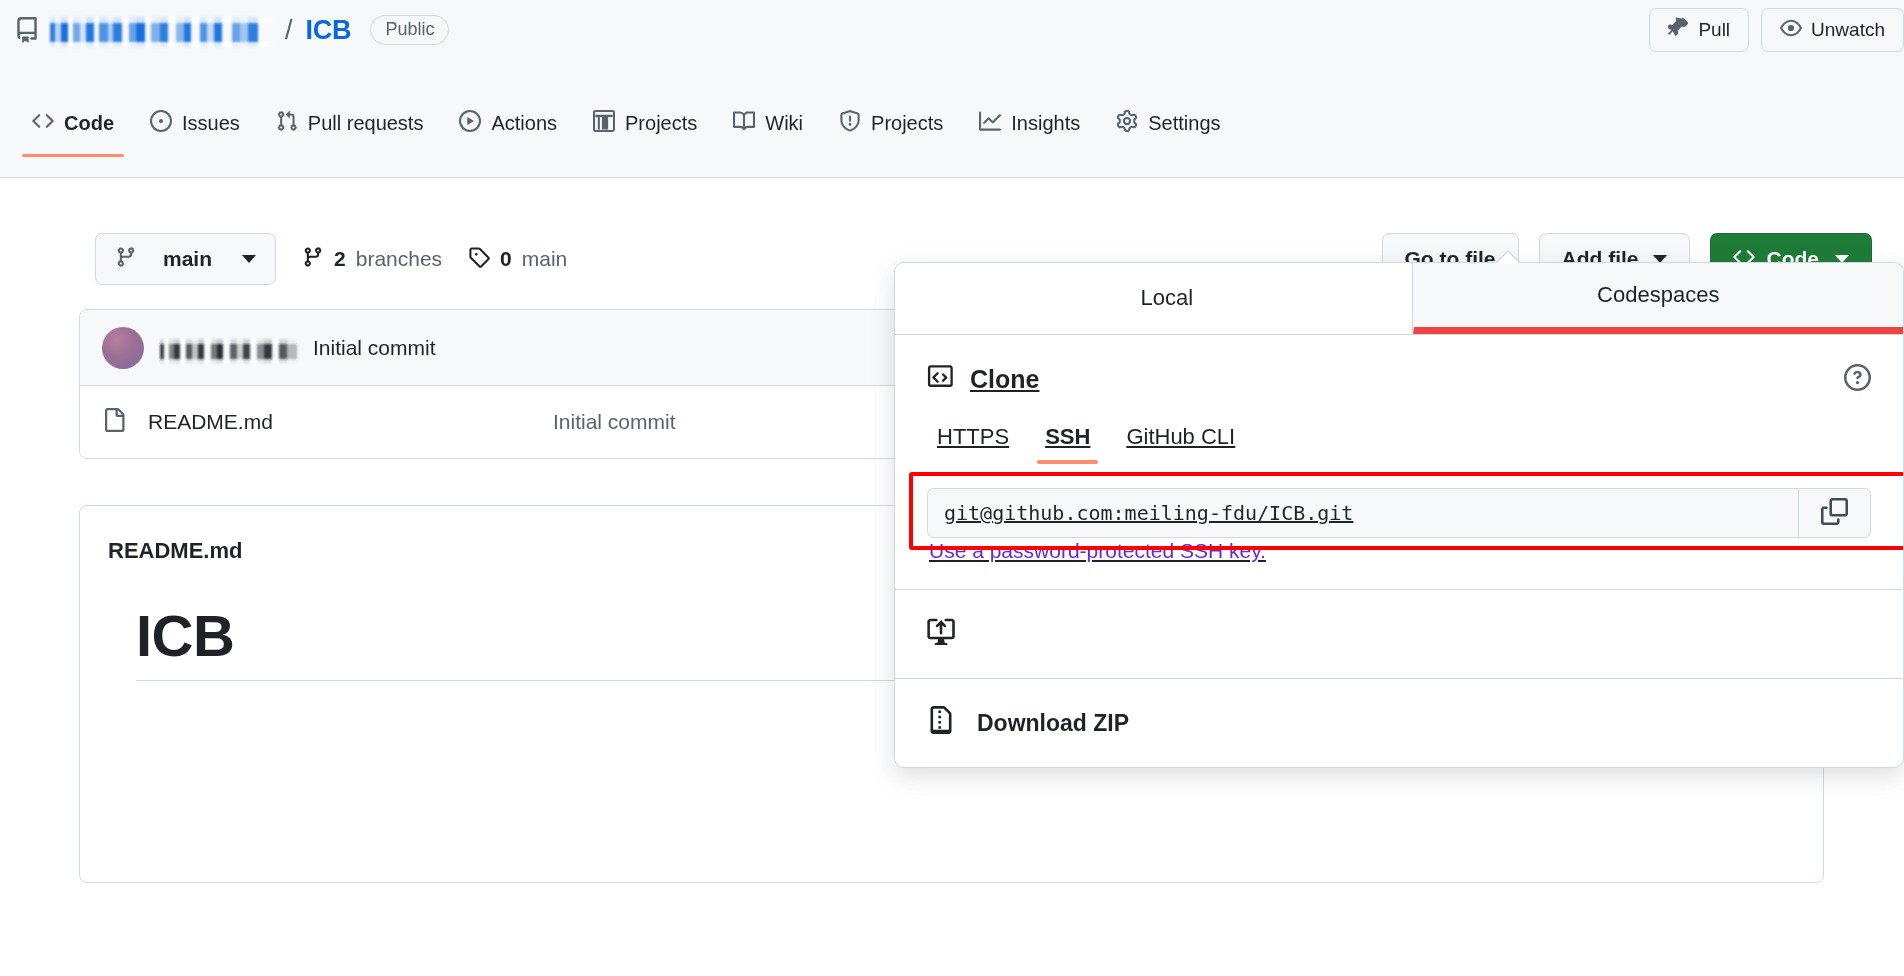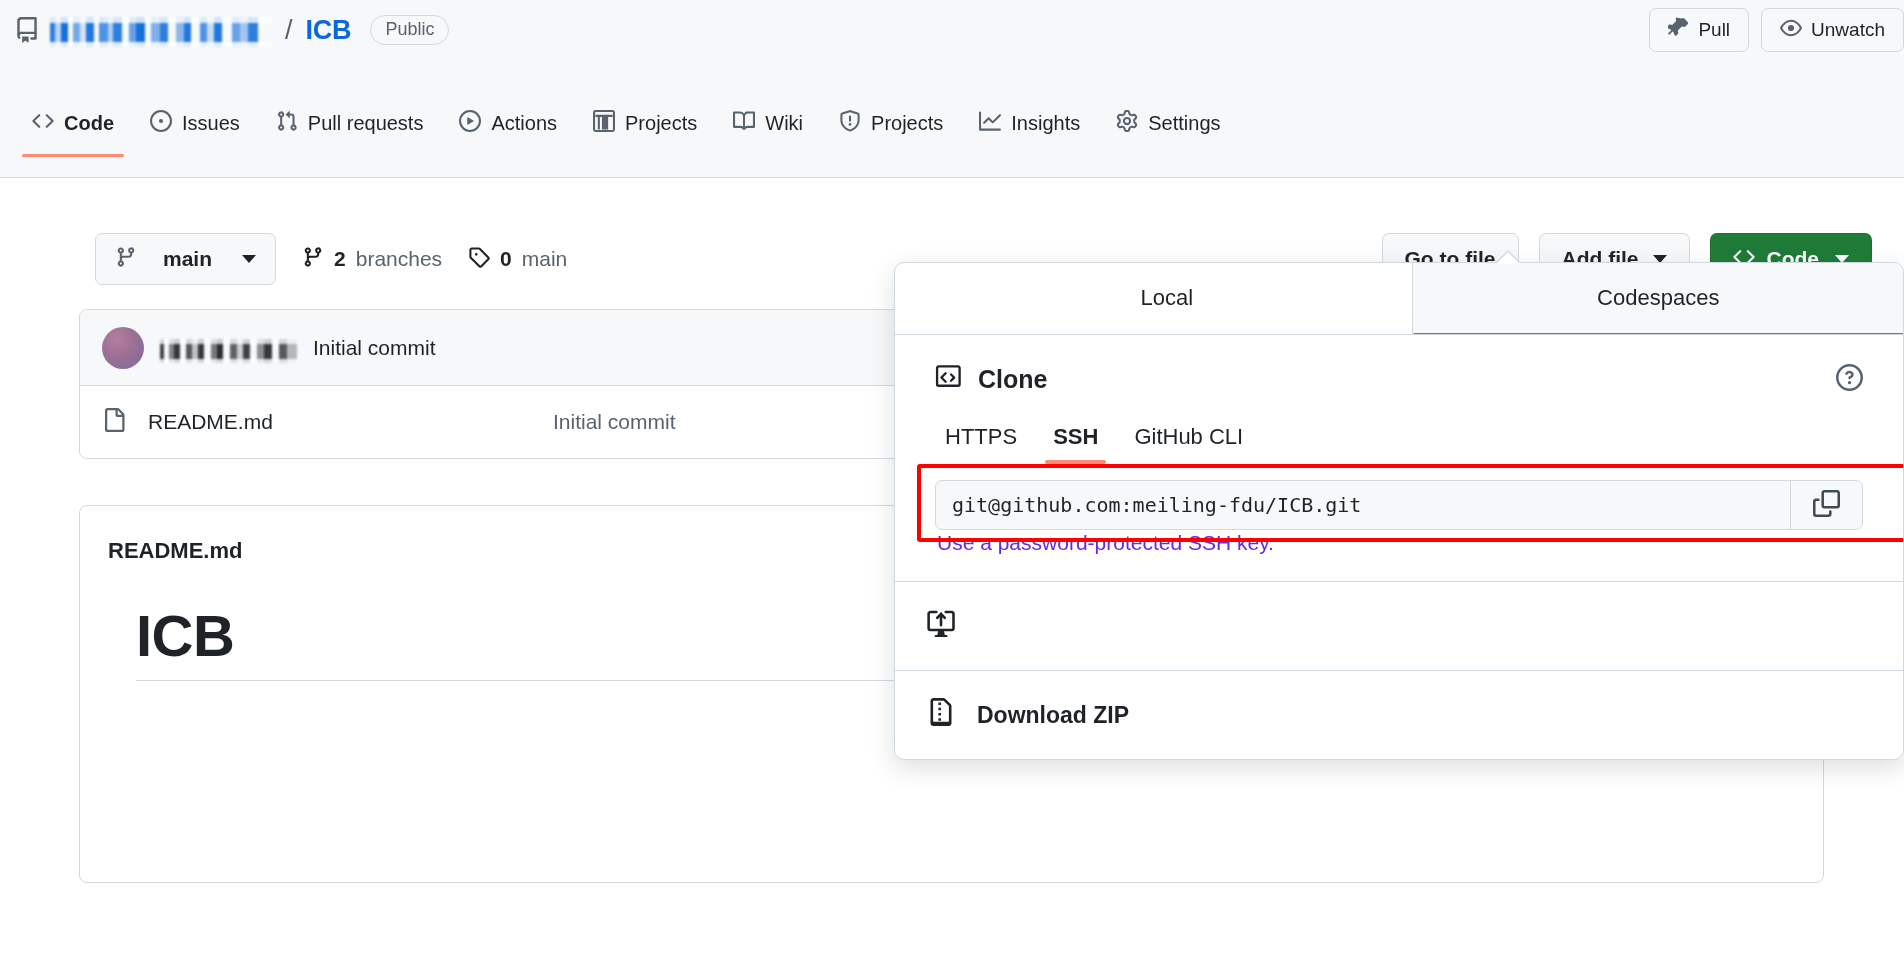--- a/index.html
+++ b/index.html
@@ -179,43 +179,43 @@
   }
   .panel-arrow::after {
     content: ""; position: absolute; left: -12px; top: 2px; width: 0; height: 0;
     border-left: 12px solid transparent; border-right: 12px solid transparent;
     border-bottom: 12px solid #fff;
   }
   .panel-tabs { display: flex; height: 72px; border-bottom: 1px solid #d1d9e0; padding-left: 27px; }
   .panel-tab {
     flex: 1; display: flex; align-items: center; justify-content: center;
     font-size: 22px; color: #1f2328; cursor: pointer;
-    background: #f6f8fa; border-bottom: 1px solid #ef4444;
+    background: #f6f8fa; border-bottom: 7px solid #ef4444;
   }
   .panel-tab.active { background: #fff; border-bottom: 1px solid #fff; font-weight: 400; }
   .panel-tab:first-child { border-right: 1px solid #d1d9e0; border-top-left-radius: 9px; }
   .panel-tab:last-child { border-left: 1px solid transparent; }
 
-  .clone-section { padding: 28px 40px 0; }
+  .clone-section { padding: 28px 32px 0; text-decoration: underline; }
   .clone-head { display: flex; align-items: center; justify-content: space-between; }
   .clone-title { display: flex; align-items: center; gap: 16px; font-size: 25px; font-weight: 700; color: #1f2328; }
   .help-icon { color: #59636e; cursor: pointer; }
 
   .proto-tabs { display: flex; gap: 0; margin-top: 28px; position: relative; }
   .proto-tab {
     font-size: 22px; color: #1f2328; padding: 0 18px 14px; cursor: pointer; position: relative;
   }
   .proto-tab:first-child { padding-left: 10px; }
   .proto-tab.active { font-weight: 700; }
   .proto-tab.active::after {
     content: ""; position: absolute; left: 10px; right: 10px; bottom: 0;
     height: 4px; background: #fd8c73; border-radius: 3px;
   }
 
-  .clone-url-wrap { position: relative; margin-top: 16px; }
+  .clone-url-wrap { position: relative; margin-top: 24px; }
   .redbox {
     position: absolute; left: -18px; top: -16px; width: 998px; height: 78px;
     border: 4px solid #ff0000; border-radius: 3px; pointer-events: none; z-index: 3;
   }
   .url-field {
     display: flex; align-items: stretch; height: 50px;
     border: 1px solid #d1d9e0; border-radius: 7px; background: #f6f8fa; overflow: hidden;
   }
   .url-text {
     flex: 1; display: flex; align-items: center; padding: 0 16px;

